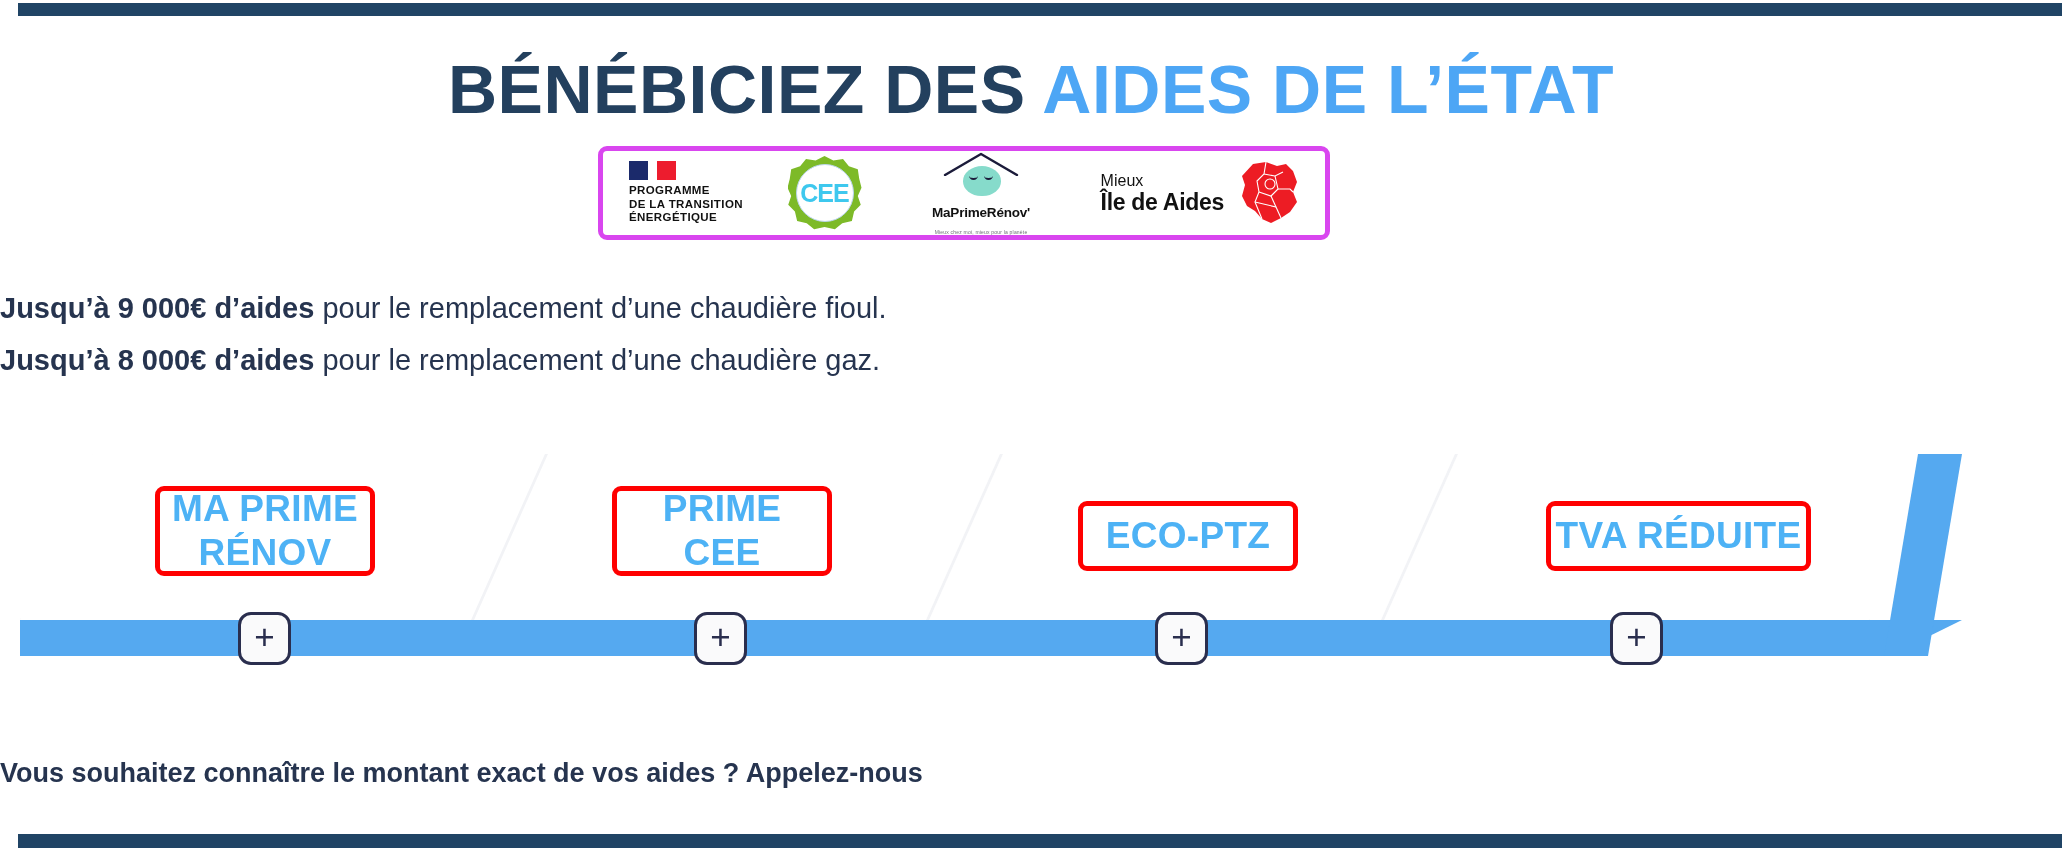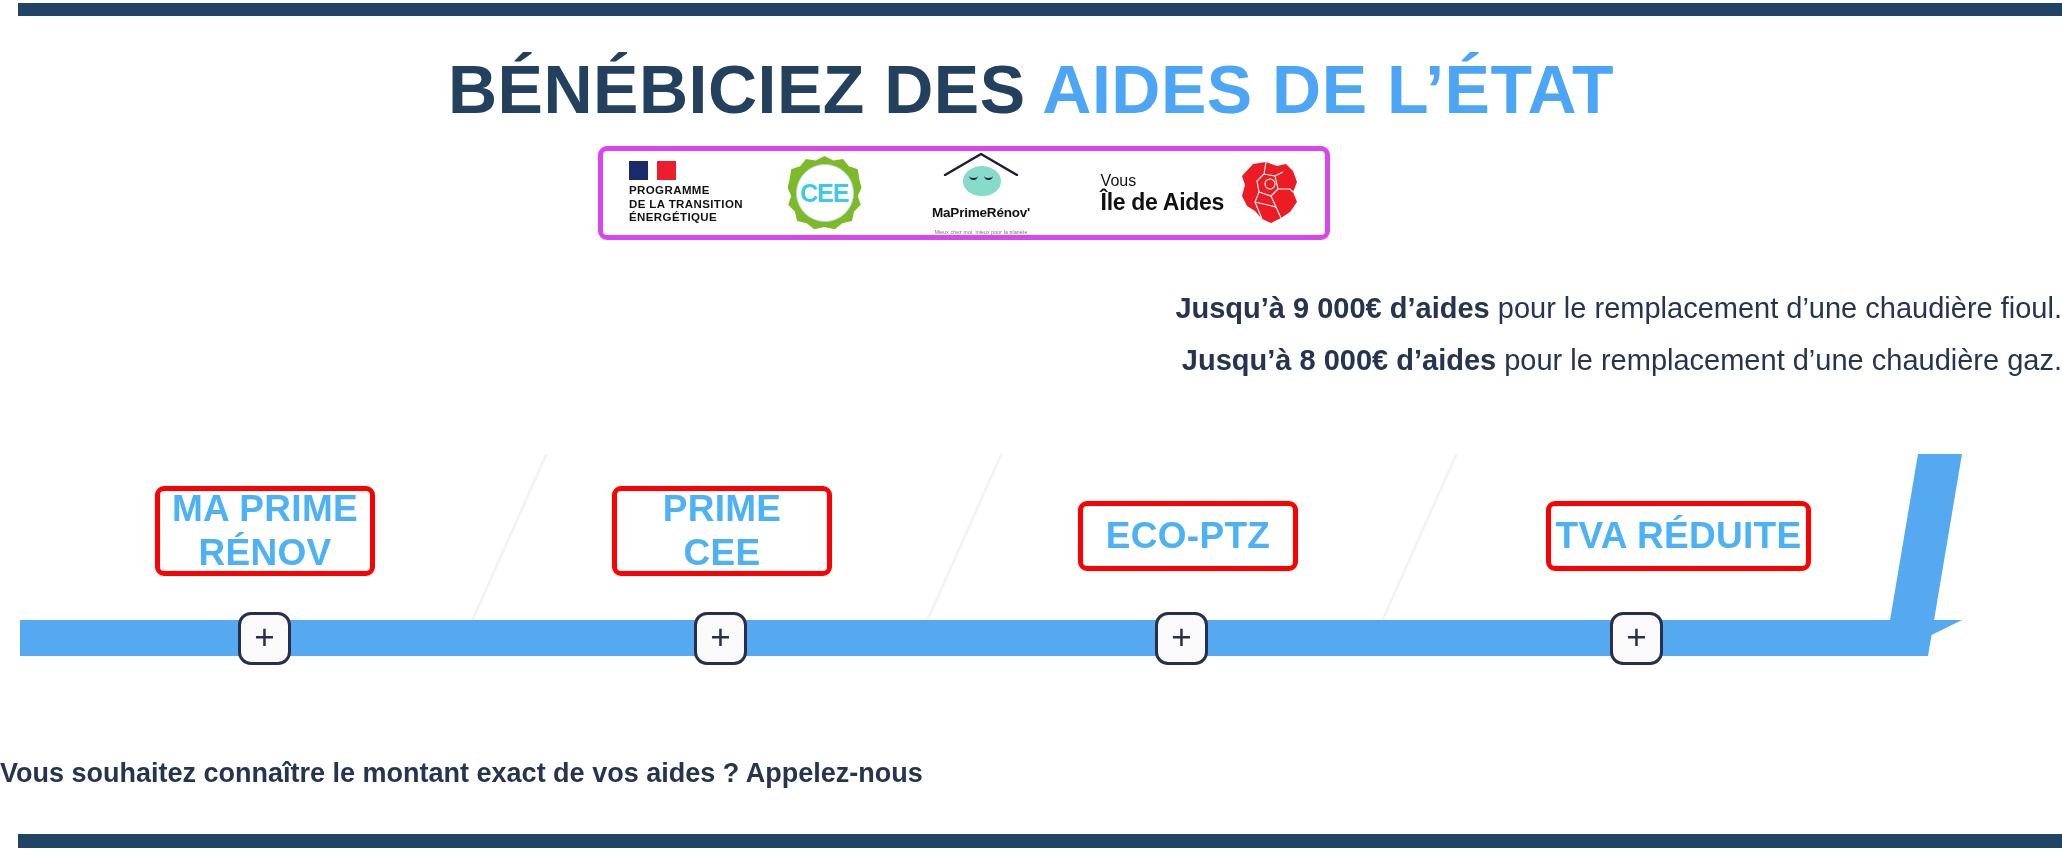--- a/index.html
+++ b/index.html
@@ -144,21 +144,21 @@
   .idf-words { display: flex; flex-direction: column; align-items: flex-start; }
   .idf-small { font-size: 16px; color: #111111; line-height: 18px; }
   .idf-big   { font-size: 23px; font-weight: 700; color: #111111; line-height: 25px; letter-spacing: -0.3px; }
   .idf-map { width: 66px; height: 62px; }
 
   
   .amount-lines {
     position: absolute;
     left: 0; top: 282px;
     width: 2062px;
-    text-align: right;
+    text-align: left;
     color: #26344f;
     font-size: 29px;
     line-height: 52px;
     white-space: nowrap;
   }
   .amount-lines b { font-weight: 700; }
 
   
   .banner-wrap {
     position: absolute;
@@ -280,21 +280,21 @@
         <div class="mpr-blob"></div>
         <div class="mpr-eye l"></div>
         <div class="mpr-eye r"></div>
       </div>
       <div class="mpr-name">MaPrimeRénov'</div>
       <div class="mpr-tag">Mieux chez moi, mieux pour la planète</div>
     </div>
 
     <div class="logo-idf">
       <div class="idf-words">
-        <span class="idf-small">Vous</span>
+        <span class="idf-small">Mieux</span>
         <span class="idf-big">Île de Aides</span>
       </div>
       <svg class="idf-map" viewBox="0 0 66 62">
         <path fill="#ED1C24" d="M20 2 L33 0 L44 4 L53 2 L60 9 L64 20 L60 30 L64 40 L57 50 L48 56 L38 61 L29 57 L22 49 L14 44 L9 34 L12 23 L9 14 Z"></path>
         <g stroke="#ffffff" stroke-width="1.1" fill="none">
           <path d="M33 0 L31 12 L24 19 L26 30 L22 40 L29 57"></path>
           <path d="M31 12 L42 14 L50 10"></path>
           <path d="M42 14 L45 27 L38 34 L26 30"></path>
           <path d="M45 27 L57 27 L60 30"></path>
           <path d="M38 34 L43 45 L48 56"></path>

